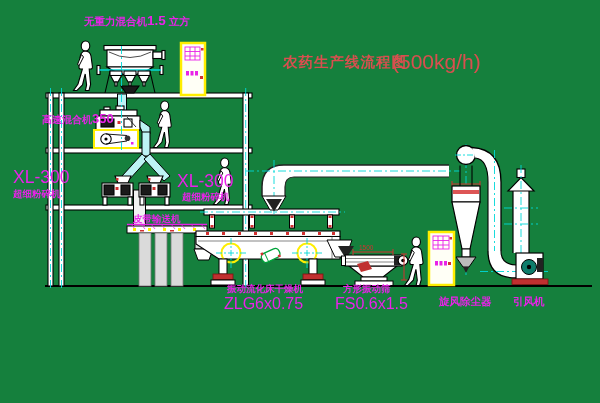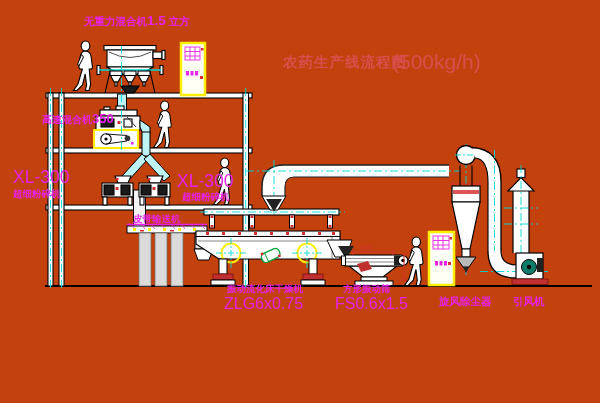--- a/index.html
+++ b/index.html
@@ -1,16 +1,16 @@
 <!DOCTYPE html>
 <html><head>
 <meta charset="utf-8">
 <style>
   html,body{margin:0;padding:0;background:#fff;}
-  .canvas{position:relative;width:600px;height:403px;background:#c2410c;overflow:hidden;
+  .canvas{position:relative;width:600px;height:403px;background:#15803d;overflow:hidden;
           font-family:"Liberation Sans","DejaVu Sans",sans-serif;}
   svg{position:absolute;left:0;top:0;}
   text{font-family:"Liberation Sans","DejaVu Sans",sans-serif;}
   .lbl{fill:#E822E8;font-weight:600;}
   .model{fill:#E822E8;font-weight:400;}
   .ttl{fill:#D94F4F;}
   .dim{fill:#D23030;}
 </style>
 </head>
 <body>

